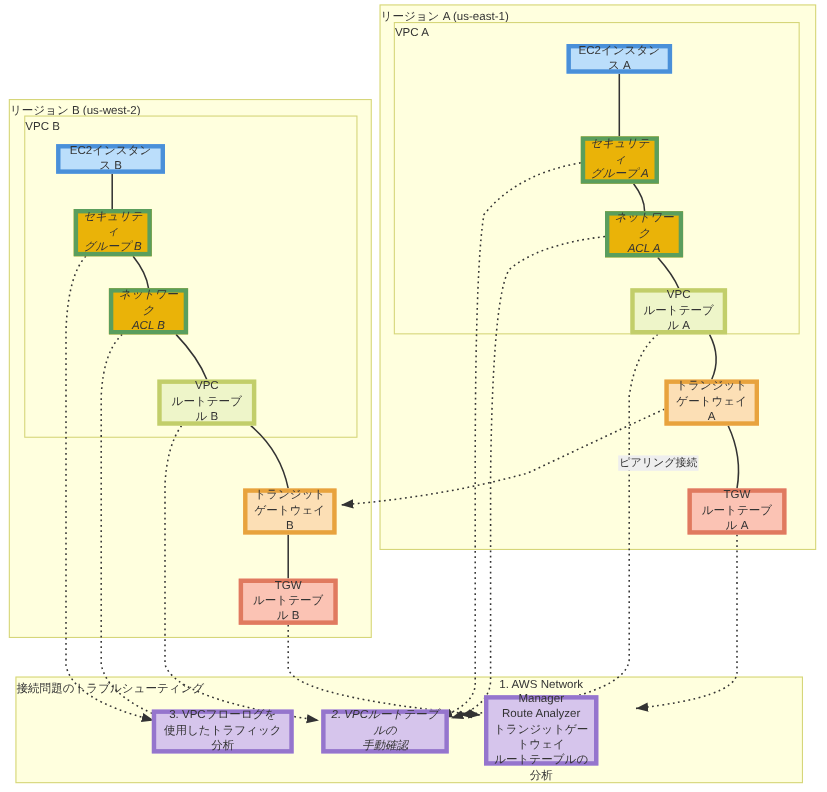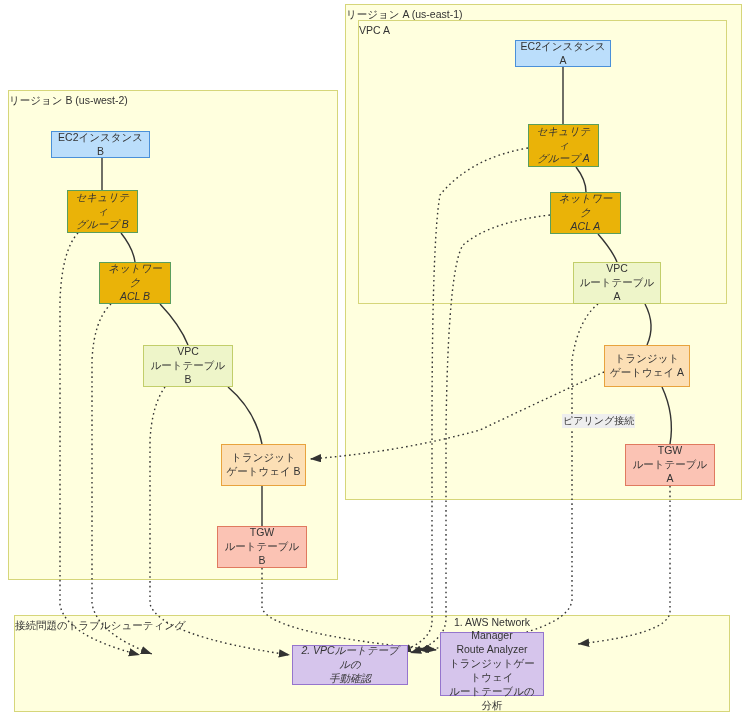--- a/index.html
+++ b/index.html
@@ -32,21 +32,21 @@
     position: absolute;
     left: 0;
     right: 0;
     font-size: 10.5px;
     color: #333333;
     white-space: nowrap;
   }
   .node {
     position: absolute;
     box-sizing: border-box;
-    border: 1px solid #0f766e;
+    border: 4px solid #0f766e;
     display: flex;
     align-items: center;
     justify-content: center;
     text-align: center;
     font-size: 10.5px;
     line-height: 1.32;
     color: #333333;
     padding: 2px 4px;
   }
   .n-ec2 {
@@ -89,20 +89,23 @@
 <div id="canvas">
 
   <div class="cluster" id="cl-region_a" style="left: 345px; top: 4px; width: 397px; height: 496px;">
     <div class="cluster-label" style="top: 3px;">リージョン A (us-east-1)</div>
   </div>
   <div class="cluster" id="cl-vpc_a" style="left: 358px; top: 20px; width: 369px; height: 284px;">
     <div class="cluster-label" style="top: 3px;">VPC A</div>
   </div>
   <div class="cluster" id="cl-region_b" style="left: 8px; top: 90px; width: 330px; height: 490px;">
     <div class="cluster-label" style="top: 3px;">リージョン B (us-west-2)</div>
+  </div>
+  <div class="cluster" id="cl-vpc_b" style="left: 22px; top: 105px; width: 303px; height: 293px;">
+    <div class="cluster-label" style="top: 3px;">VPC B</div>
   </div>
   <div class="cluster" id="cl-troubleshooting" style="left: 14px; top: 615px; width: 716px; height: 97px;">
     <div class="cluster-label" style="top: 3px;">接続問題のトラブルシューティング</div>
   </div>
 
   <svg class="edges" viewBox="0 0 752 720">
     <defs>
       <marker id="arrow" markerWidth="9" markerHeight="9" refX="8" refY="3" orient="auto" markerUnits="strokeWidth">
         <path d="M0,0 L0,6 L8,3 z" fill="#333"></path>
       </marker>
@@ -173,16 +176,19 @@
   <div class="node n-red" id="nd-tgwrt_b" style="left: 217px; top: 526px; width: 90px; height: 42px;">
       <span>TGW<br>ルートテーブル B</span>
     </div>
 
   <div class="node n-purple" id="nd-step1" style="left: 440px; top: 632px; width: 104px; height: 64px;">
       <span>1. AWS Network Manager<br>Route Analyzer<br>トランジットゲートウェイ<br>ルートテーブルの分析</span>
     </div>
   <div class="node n-purple" id="nd-step2" style="left: 292px; top: 645px; width: 116px; height: 40px; font-style: italic;">
       <span>2. VPCルートテーブルの<br>手動確認</span>
     </div>
+  <div class="node n-purple" id="nd-step3" style="left: 138px; top: 645px; width: 129px; height: 40px;">
+      <span>3. VPCフローログを<br>使用したトラフィック分析</span>
+    </div>
 
   <div class="edge-label" id="el-peering" style="left: 562px; top: 414px;">ピアリング接続</div>
 
 </div>
 
 </body></html>

